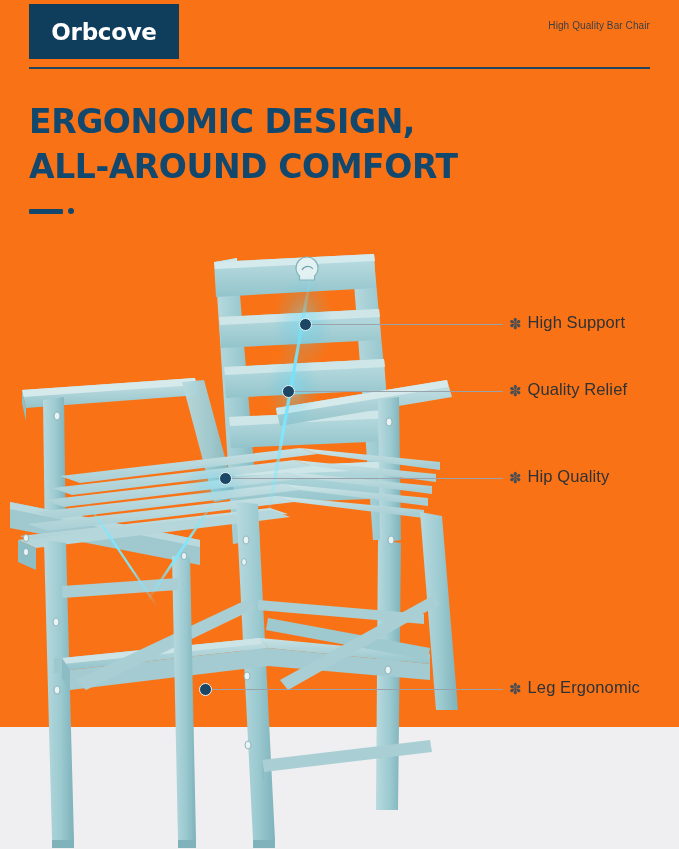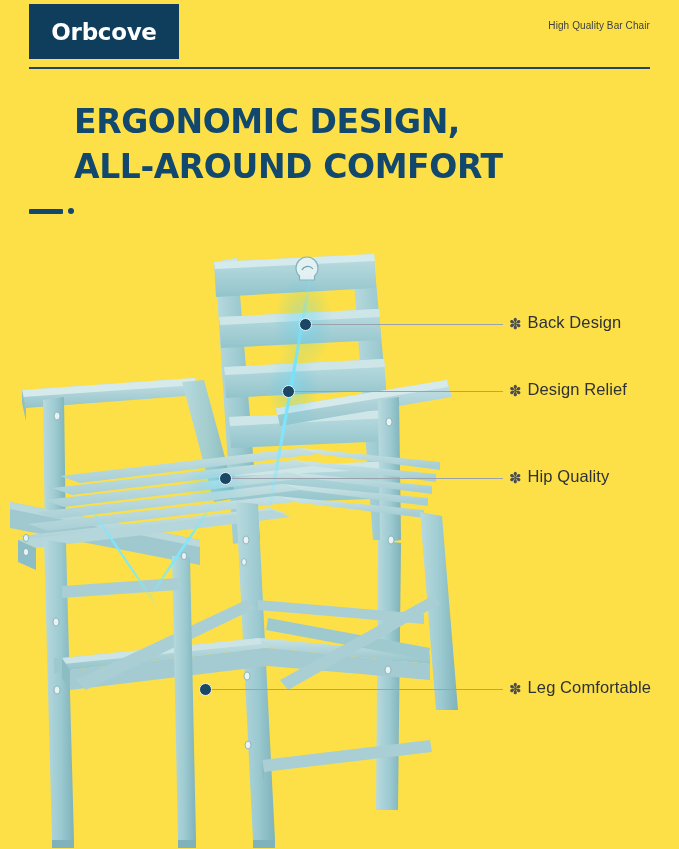--- a/index.html
+++ b/index.html
@@ -2,21 +2,21 @@
 <html><head>
 <meta charset="utf-8">
 <style>
   * { margin:0; padding:0; box-sizing:border-box; }
   html, body {
     width:679px; height:849px;
     background:#efeff1;
     font-family:"Liberation Sans", sans-serif;
     overflow:hidden;
   }
-  .page { position:relative; width:679px; height:849px; background:#fde047; }
+  .page { position:relative; width:679px; height:727px; background:#f97316; }
 
   
   .header {
     position:absolute; left:0; top:0; width:679px; height:68px;
   }
   .logo-box {
     position:absolute; left:29px; top:4px;
     width:150px; height:55px;
     background:#0f3d5c;
     display:flex; align-items:center; justify-content:center;
@@ -33,21 +33,20 @@
     position:absolute; left:29px; top:67px; width:621px; height:1.5px;
     background:#21455e;
   }
 
   
   .title-block { position:absolute; left:29px; top:99px; }
   .headline {
     font-size:33px; line-height:45px; font-weight:bold;
     color:#12486e; letter-spacing:-0.4px;
     font-family:"DejaVu Sans", sans-serif;
-    margin-left:45px;
   }
   .headline .l2 { display:block;text-align:center; }
   .subtitle {
     margin-top:13px;
     font-size:16.5px; color:#45484c; letter-spacing:0.1px;
   }
   .accent-row {
     margin-top:19px; display:flex; align-items:center; gap:5px;
   }
   .accent-bar { width:34px; height:5px; background:#12486e; border-radius:1px; }
@@ -251,38 +250,38 @@
         <rect x="180" y="250" width="2.6" height="120" fill="url(#glowLine)" transform="rotate(34 181 310)"></rect>
         <ellipse cx="215" cy="243" rx="34" ry="22" fill="url(#glowR)" opacity="0.45"></ellipse>
         <rect x="120" y="248" width="2.2" height="130" fill="url(#glowLine)" transform="rotate(-214 121 313)"></rect>
       </g>
     </svg>
 
     <div class="leader-line" style="left:305px; top:84px; width:198px;"></div>
     <div class="leader-dot" style="left:299px; top:78px;"></div>
     <div class="callout" style="left:509px; top:73px;">
       <span class="callout-star">✽</span>
-      <span class="callout-label">Back Design</span>
+      <span class="callout-label">High Support</span>
     </div>
 
     <div class="leader-line" style="left:288px; top:151px; width:215px;"></div>
     <div class="leader-dot" style="left:282px; top:145px;"></div>
     <div class="callout" style="left:509px; top:140px;">
       <span class="callout-star">✽</span>
-      <span class="callout-label">Design Relief</span>
+      <span class="callout-label">Quality Relief</span>
     </div>
 
     <div class="leader-line" style="left:225px; top:238px; width:278px;"></div>
     <div class="leader-dot" style="left:219px; top:232px;"></div>
     <div class="callout" style="left:509px; top:227px;">
       <span class="callout-star">✽</span>
       <span class="callout-label">Hip Quality</span>
     </div>
 
     <div class="leader-line" style="left:205px; top:449px; width:298px;"></div>
     <div class="leader-dot" style="left:199px; top:443px;"></div>
     <div class="callout" style="left:509px; top:438px;">
       <span class="callout-star">✽</span>
-      <span class="callout-label">Leg Comfortable</span>
+      <span class="callout-label">Leg Ergonomic</span>
     </div>
 
   </div>
 </div>
 
 </body></html>

